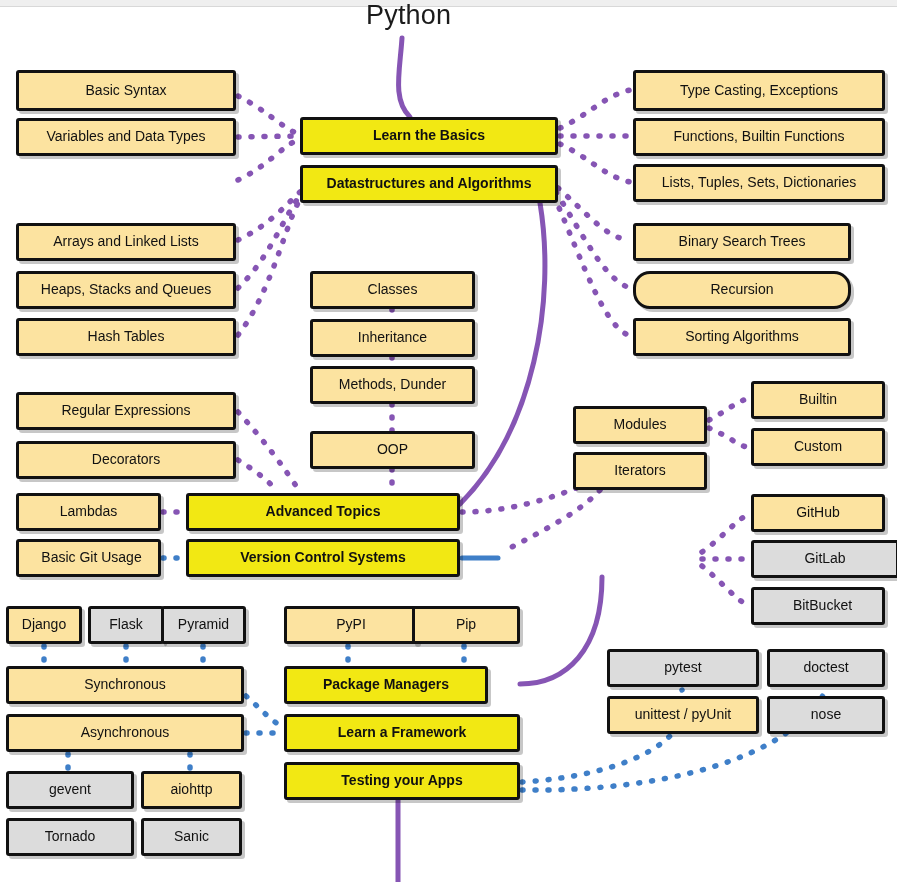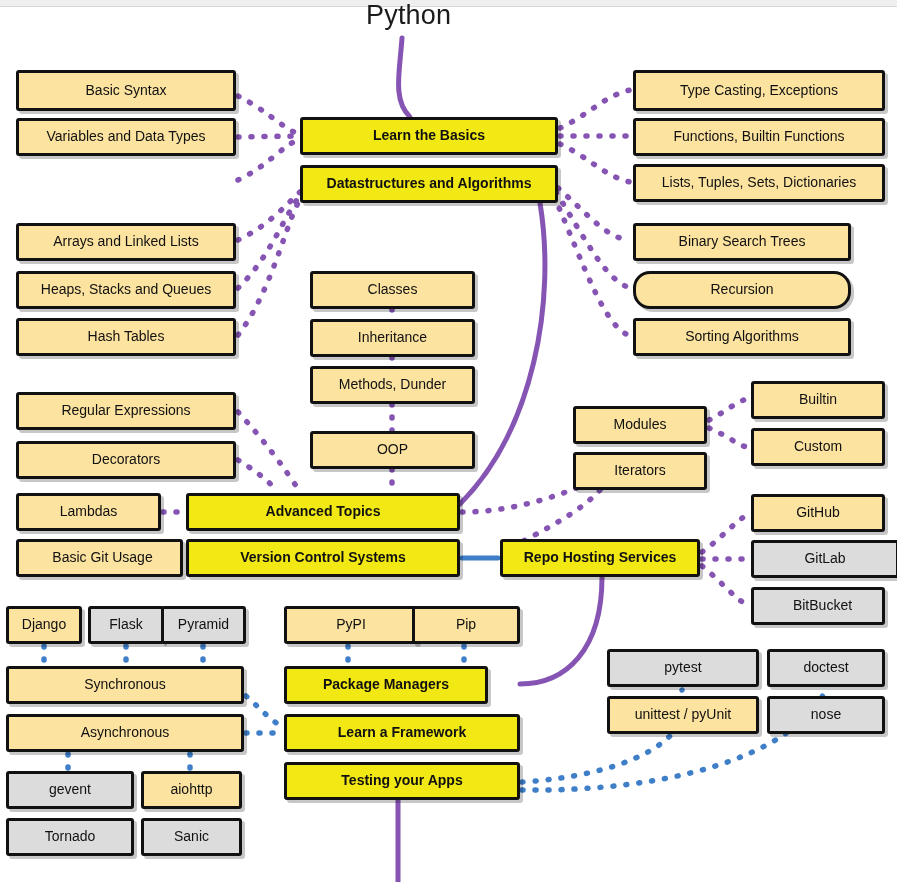--- a/index.html
+++ b/index.html
@@ -119,40 +119,39 @@
   <div class="title" style="left:366px;top:0px;">Python</div>
 
 <div class="node n-cream" style="left: 16px; top: 70px; width: 220px; height: 41px;">Basic Syntax</div>
     <div class="node n-cream" style="left: 16px; top: 118px; width: 220px; height: 38px;">Variables and Data Types</div>
     <div class="node n-cream" style="left: 16px; top: 223px; width: 220px; height: 38px;">Arrays and Linked Lists</div>
     <div class="node n-cream" style="left: 16px; top: 271px; width: 220px; height: 38px;">Heaps, Stacks and Queues</div>
     <div class="node n-cream" style="left: 16px; top: 318px; width: 220px; height: 38px;">Hash Tables</div>
     <div class="node n-cream" style="left: 16px; top: 392px; width: 220px; height: 38px;">Regular Expressions</div>
     <div class="node n-cream" style="left: 16px; top: 441px; width: 220px; height: 38px;">Decorators</div>
     <div class="node n-cream" style="left: 16px; top: 493px; width: 145px; height: 38px;">Lambdas</div>
-    <div class="node n-cream" style="left: 16px; top: 539px; width: 167px; height: 38px; padding-left: 12px;">Basic Git Usage</div>
+    <div class="node n-cream" style="left: 16px; top: 539px; width: 145px; height: 38px; padding-left: 12px;">Basic Git Usage</div>
     <div class="node n-primary" style="left: 300px; top: 117px; width: 258px; height: 38px;">Learn the Basics</div>
     <div class="node n-primary" style="left: 300px; top: 165px; width: 258px; height: 38px;">Datastructures and Algorithms</div>
     <div class="node n-cream" style="left: 633px; top: 70px; width: 252px; height: 41px;">Type Casting, Exceptions</div>
     <div class="node n-cream" style="left: 633px; top: 118px; width: 252px; height: 38px;">Functions, Builtin Functions</div>
     <div class="node n-cream" style="left: 633px; top: 164px; width: 252px; height: 38px;">Lists, Tuples, Sets, Dictionaries</div>
     <div class="node n-cream" style="left: 633px; top: 223px; width: 218px; height: 38px;">Binary Search Trees</div>
     <div class="node n-cream" style="left: 633px; top: 271px; width: 218px; height: 38px; border-radius: 17px;">Recursion</div>
     <div class="node n-cream" style="left: 633px; top: 318px; width: 218px; height: 38px;">Sorting Algorithms</div>
     <div class="node n-cream" style="left: 310px; top: 319px; width: 165px; height: 38px;">Inheritance</div>
     <div class="node n-cream" style="left: 310px; top: 271px; width: 165px; height: 38px;">Classes</div>
     <div class="node n-cream" style="left: 310px; top: 366px; width: 165px; height: 38px;">Methods, Dunder</div>
     <div class="node n-cream" style="left: 310px; top: 431px; width: 165px; height: 38px;">OOP</div>
     <div class="node n-cream" style="left: 573px; top: 406px; width: 134px; height: 38px;">Modules</div>
     <div class="node n-cream" style="left: 573px; top: 452px; width: 134px; height: 38px;">Iterators</div>
     <div class="node n-cream" style="left: 751px; top: 381px; width: 134px; height: 38px;">Builtin</div>
     <div class="node n-cream" style="left: 751px; top: 428px; width: 134px; height: 38px;">Custom</div>
     <div class="node n-primary" style="left: 186px; top: 493px; width: 274px; height: 38px;">Advanced Topics</div>
     <div class="node n-primary" style="left: 186px; top: 539px; width: 274px; height: 38px;">Version Control Systems</div>
-    <div class="node n-primary" style="left: 500px; top: 539px; width: 200px; height: 38px;">Repo Hosting Services</div>
     <div class="node n-cream" style="left: 751px; top: 494px; width: 134px; height: 38px;">GitHub</div>
     <div class="node n-grey" style="left: 751px; top: 540px; width: 148px; height: 38px;">GitLab</div>
     <div class="node n-grey" style="left: 751px; top: 587px; width: 134px; height: 38px; padding-left: 15px;">BitBucket</div>
     <div class="node n-cream" style="left: 6px; top: 606px; width: 76px; height: 38px;">Django</div>
     <div class="node n-grey" style="left: 88px; top: 606px; width: 76px; height: 38px;">Flask</div>
     <div class="node n-grey" style="left: 161px; top: 606px; width: 85px; height: 38px;">Pyramid</div>
     <div class="node n-cream" style="left: 6px; top: 666px; width: 238px; height: 38px;">Synchronous</div>
     <div class="node n-cream" style="left: 6px; top: 714px; width: 238px; height: 38px;">Asynchronous</div>
     <div class="node n-grey" style="left: 6px; top: 771px; width: 128px; height: 38px;">gevent</div>
     <div class="node n-cream" style="left: 141px; top: 771px; width: 101px; height: 38px;">aiohttp</div>

